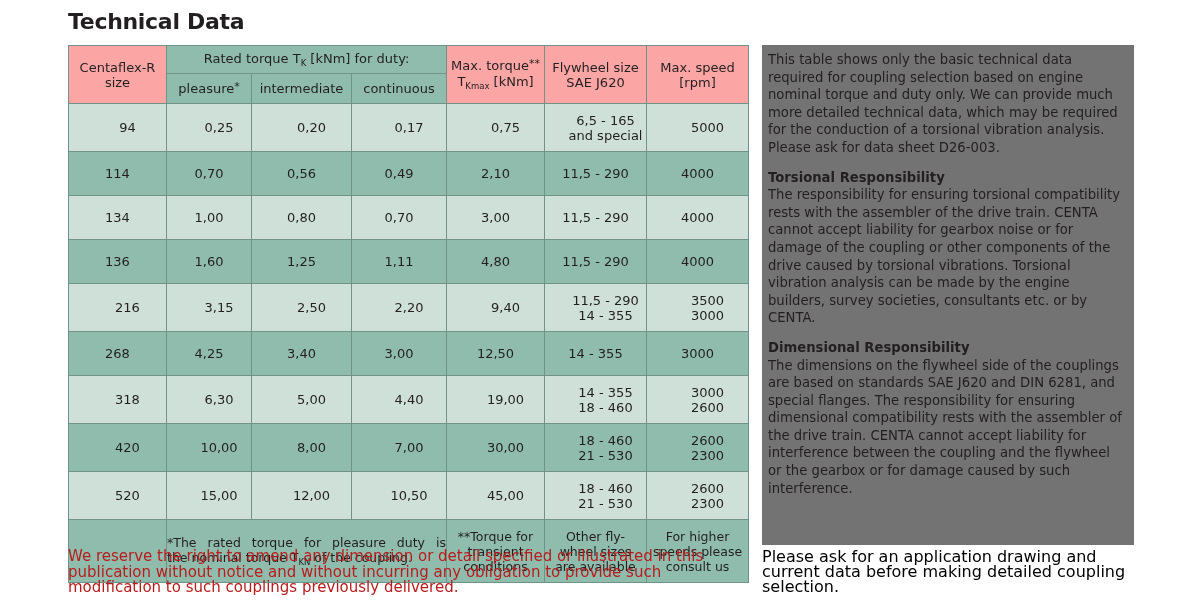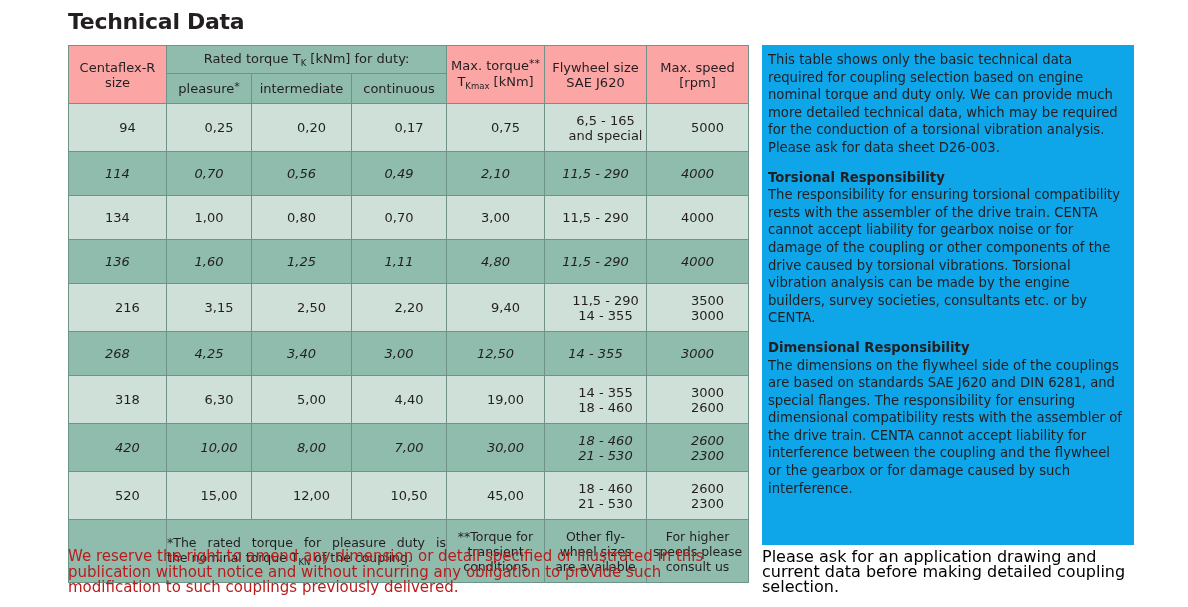--- a/index.html
+++ b/index.html
@@ -61,21 +61,21 @@
   }
   .hdr-top {
     background: #8fbcad;
     height: 27px;
   }
   .hdr-sub {
     background: #8fbcad;
     height: 29px;
   }
   tr.row-light td { background: #cfe0d8; }
-  tr.row-dark  td { background: #8fbcad; font-style: italic; }
+  tr.row-dark  td { background: #8fbcad; }
   tr.data td { height: 43px; }
   tr.data.tall td { height: 47px; padding-left: 20px; }
   .foot-row td {
     background: #8fbcad;
     height: 62px;
     font-size: 12.5px;
     line-height: 16px;
   }
   .foot-note-wide {
     text-align: justify;
@@ -95,21 +95,21 @@
   sup.ast { font-size: 11px; vertical-align: baseline; position: relative; top: -3px; }
   .cell-2line { line-height: 16px; }
 
   
   #info-panel {
     position: absolute;
     left: 762px;
     top: 45px;
     width: 372px;
     height: 500px;
-    background: #0ea5e9;
+    background: #737373;
     padding: 6px 8px 0 6px;
     box-sizing: border-box;
     font-size: 13.2px;
     line-height: 17.6px;
   }
   #info-panel p {
     margin: 0 0 0 0;
   }
   #info-panel .sec-title {
     font-weight: bold;

